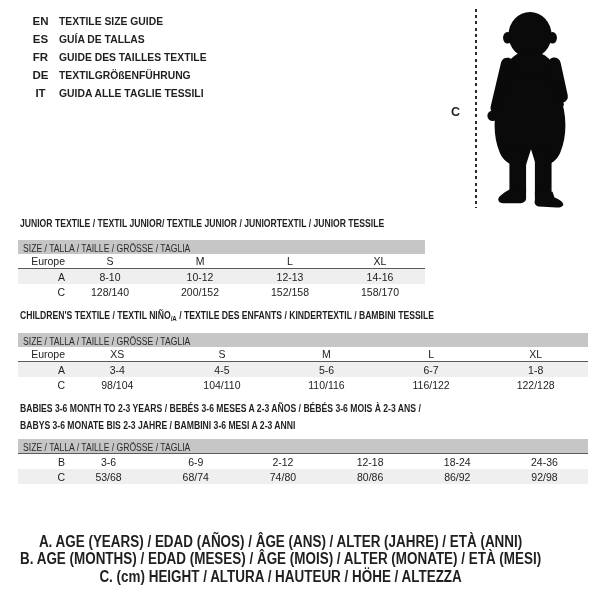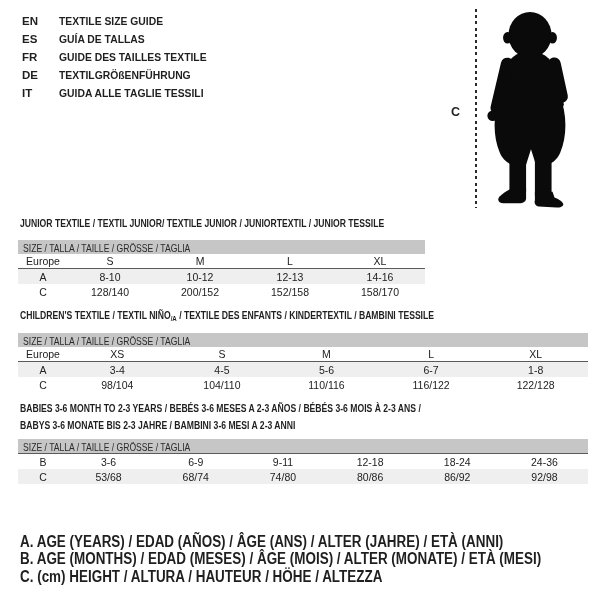--- a/index.html
+++ b/index.html
@@ -1,21 +1,21 @@
 <!DOCTYPE html>
 <html><head>
 <meta charset="utf-8">
 <style>
   html,body{margin:0;padding:0;}
   body{
     width:600px;height:600px;background:#ffffff;position:relative;overflow:hidden;
     font-family:"Liberation Sans", sans-serif;color:#1f1f1f;
     -webkit-font-smoothing:antialiased;
   }
-  .abs{position:absolute;}
+  .abs{position:absolute;text-align:center;}
   .cond{display:inline-block;transform:scaleX(0.86);transform-origin:0 50%;white-space:nowrap;}
 
   
   .lang-list{top:12px;left:22px;line-height:18px;font-weight:bold;font-size:11.5px;}
   .lang-row{display:flex;}
   .lang-code{width:37px;flex:0 0 37px;}
   .lang-label{transform:scaleX(0.9);transform-origin:0 50%;white-space:nowrap;}
 
   
   .dash-line{left:475px;top:9px;width:2px;height:199px;
@@ -27,21 +27,21 @@
 
   
   .sec{position:absolute;}
   .sec-title{position:absolute;top:0;left:2px;font-weight:bold;font-size:10.5px;
     transform:scaleX(0.82);transform-origin:0 0;white-space:nowrap;line-height:13px;}
   .sec-title sub{font-size:7.5px;vertical-align:-2px;}
   .tbl{position:absolute;left:0;}
   .bar{background:#c6c6c6;height:14px;display:flex;align-items:flex-end;
     padding-left:5px;font-size:10px;color:#2a2a2a;box-sizing:border-box;}
   .trow{display:flex;height:15px;align-items:center;font-size:10.5px;color:#222;}
-  .trow .lbl{flex:0 0 47px;padding-left:3px;box-sizing:border-box;text-align:center;}
+  .trow .lbl{flex:0 0 47px;padding-left:3px;box-sizing:border-box;text-align:right;}
   .trow .val{flex:1;text-align:center;}
   .trow.sizes{border-bottom:1px solid #5a5a5a;box-sizing:border-box;}
   .trow.stripe{background:#efefef;}
   .bar.line-under{border-bottom:1px solid #5a5a5a;box-sizing:content-box;}
 
   
   .legend{left:20px;top:533px;font-weight:bold;font-size:16px;line-height:17.3px;}
   .legend div{transform:scaleX(0.84);transform-origin:0 50%;white-space:nowrap;}
 </style>
 </head>
@@ -160,21 +160,21 @@
     <div>BABYS 3-6 MONATE BIS 2-3 JAHRE / BAMBINI 3-6 MESI A 2-3 ANNI</div>
   </div>
   <div class="tbl" style="top:39px;width:570px">
     <div class="bar line-under">
       <span class="cond">SIZE / TALLA / TAILLE / GRÖSSE / TAGLIA</span>
     </div>
     <div class="trow">
       <span class="lbl">B</span>
       <span class="val">3-6</span>
       <span class="val">6-9</span>
-      <span class="val">9-11</span>
+      <span class="val">2-12</span>
       <span class="val">12-18</span>
       <span class="val">18-24</span>
       <span class="val">24-36</span>
     </div>
     <div class="trow stripe">
       <span class="lbl">C</span>
       <span class="val">53/68</span>
       <span class="val">68/74</span>
       <span class="val">74/80</span>
       <span class="val">80/86</span>

